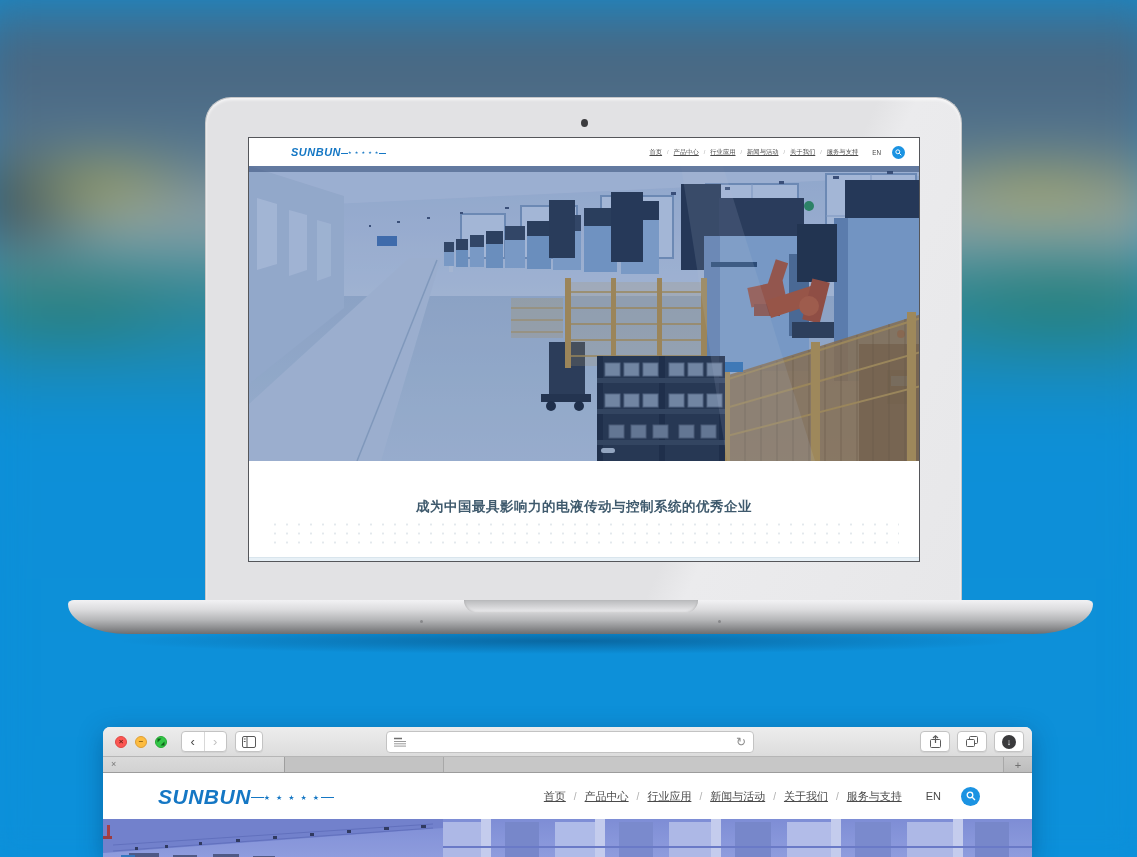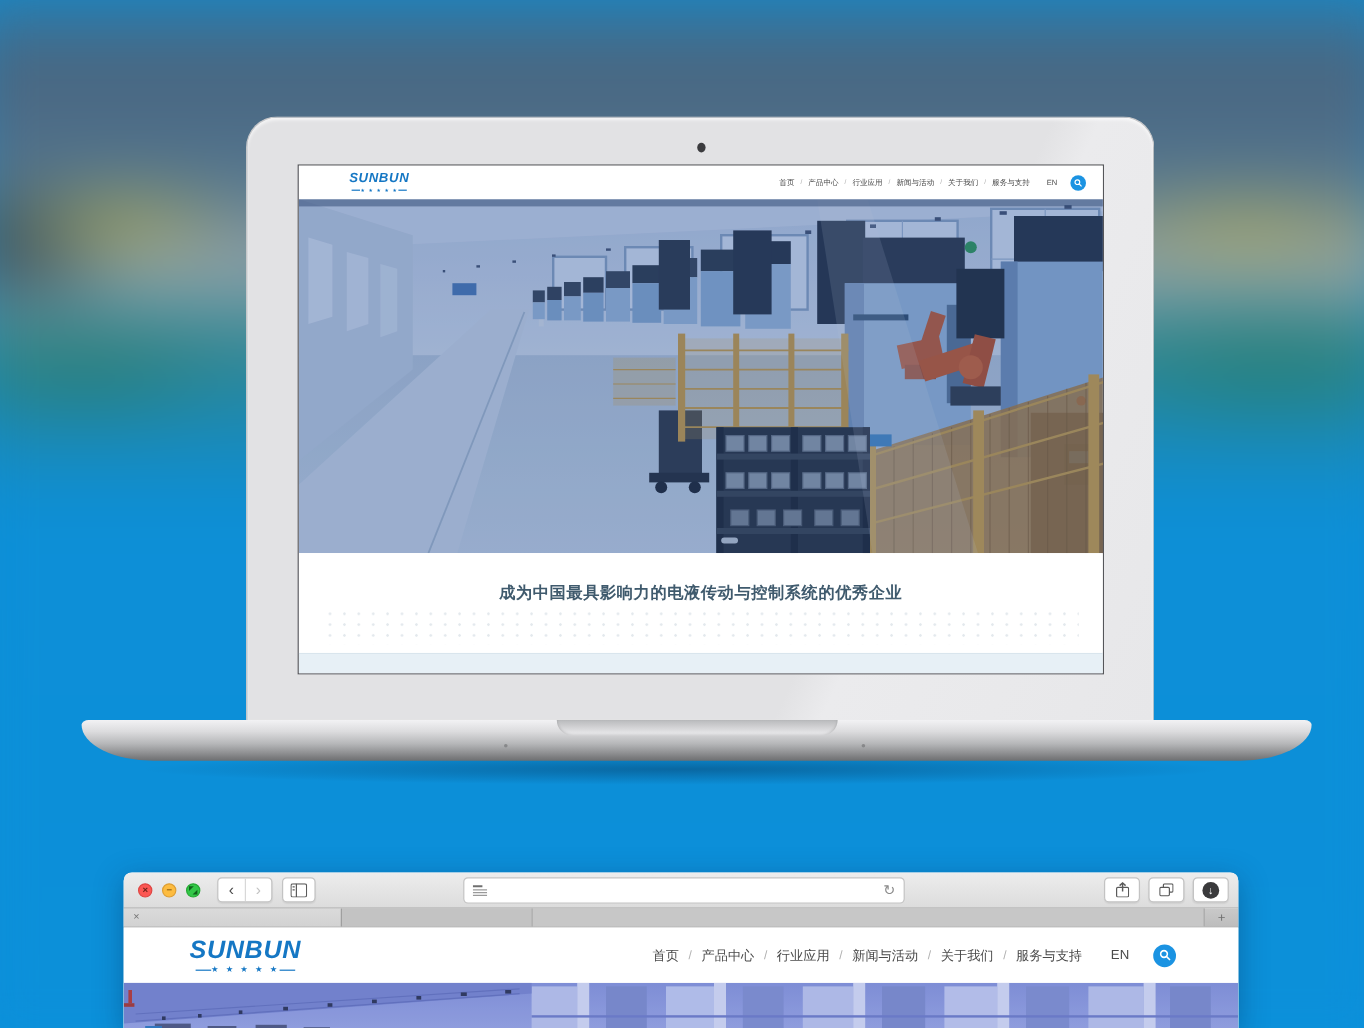--- a/index.html
+++ b/index.html
@@ -57,44 +57,44 @@
   .base-notch {
     position:absolute; left:50%; top:0; width:234px; height:13px; margin-left:-117px;
     background:linear-gradient(180deg, #b9babc 0%, #d9d9db 60%, #efeff1 100%);
     border-radius:0 0 16px 16px;
     box-shadow:inset 0 -1px 2px rgba(0,0,0,.15);
   }
   .base-dot { position:absolute; top:20px; width:3px; height:3px; border-radius:50%; background:#87888a; }
 
   
   .site-header { background:#fff; display:flex; align-items:center; }
-  .logo-block { display:inline-flex; flex-direction:column; align-items:center; }
+  .logo-block { display:inline-flex; flex-direction:row; align-items:center; }
   .logo-text { color:#1577c4; font-weight:bold; font-style:italic; letter-spacing:.5px; line-height:1; }
   .logo-stars { display:flex; align-items:center; color:#1577c4; line-height:1; margin-top:2px; }
   .logo-stars .bar { height:1px; background:#1577c4; }
   .main-nav { display:flex; align-items:center; margin-left:auto; }
-  .nav-item { color:#4a4a4a; cursor:pointer; white-space:nowrap; }
+  .nav-item { color:#4a4a4a; cursor:pointer; white-space:nowrap;text-decoration:underline; }
   .nav-sep { color:#b0b0b0; }
   .lang { color:#4a4a4a;text-align:right; }
   .search-btn {
     border-radius:50%; background:#1b93e2; display:flex; align-items:center; justify-content:center;
     cursor:pointer; flex:0 0 auto;
   }
 
   
   .site--laptop .site-header { height:28px; padding:0 14px 0 42px; }
   .site--laptop .logo-text { font-size:11px; }
   .site--laptop .logo-stars { font-size:4px; letter-spacing:1px; }
   .site--laptop .logo-stars .bar { width:7px; }
   .site--laptop .main-nav { gap:5px; font-size:6.3px; }
   .site--laptop .nav-sep { font-size:5.5px; }
   .site--laptop .lang { margin-left:9px; font-size:6.3px; }
   .site--laptop .search-btn { width:13px; height:13px; margin-left:6px; }
   .site--laptop .hero { height:295px; }
-  .tagline-section { height:83px; background:#fff; text-align:center; position:relative; overflow:hidden; }
+  .tagline-section { height:83px; background:#fff; text-align:center; position:relative; overflow:hidden;margin-top:13px; }
   .tagline { margin-top:24px; font-size:13.5px; font-weight:bold; color:#3f5a6d; letter-spacing:.5px; }
   .map-dots {
     position:absolute; left:20px; right:20px; top:46px; height:30px; opacity:.55;
     background-image:radial-gradient(circle, #ccd6de 1px, rgba(0,0,0,0) 1.2px);
     background-size:12px 9px;
   }
   .footer-strip { height:19px; background:#e7f0f6; border-top:1px solid #d9e5ed; }
 
   
   .browser {

